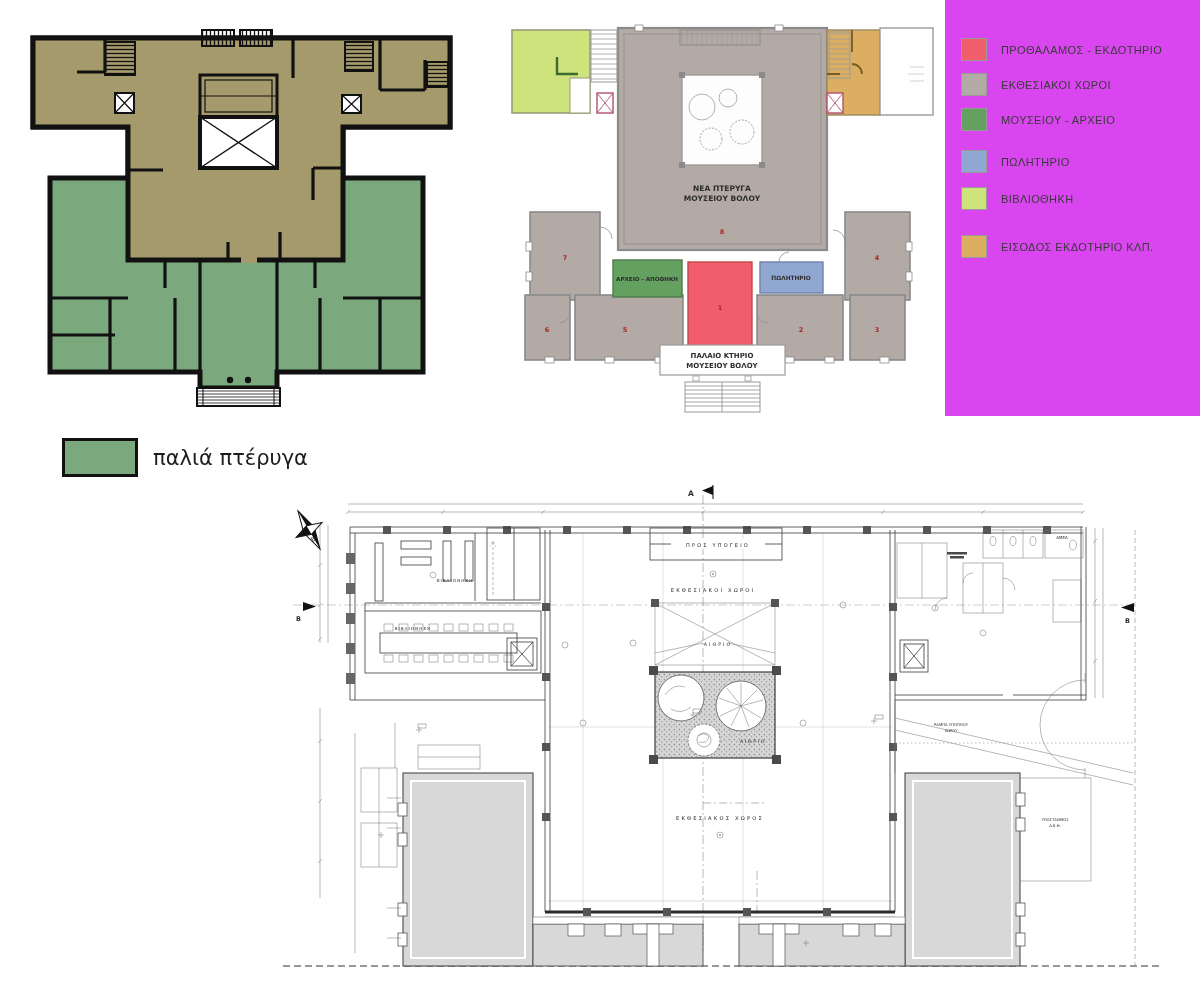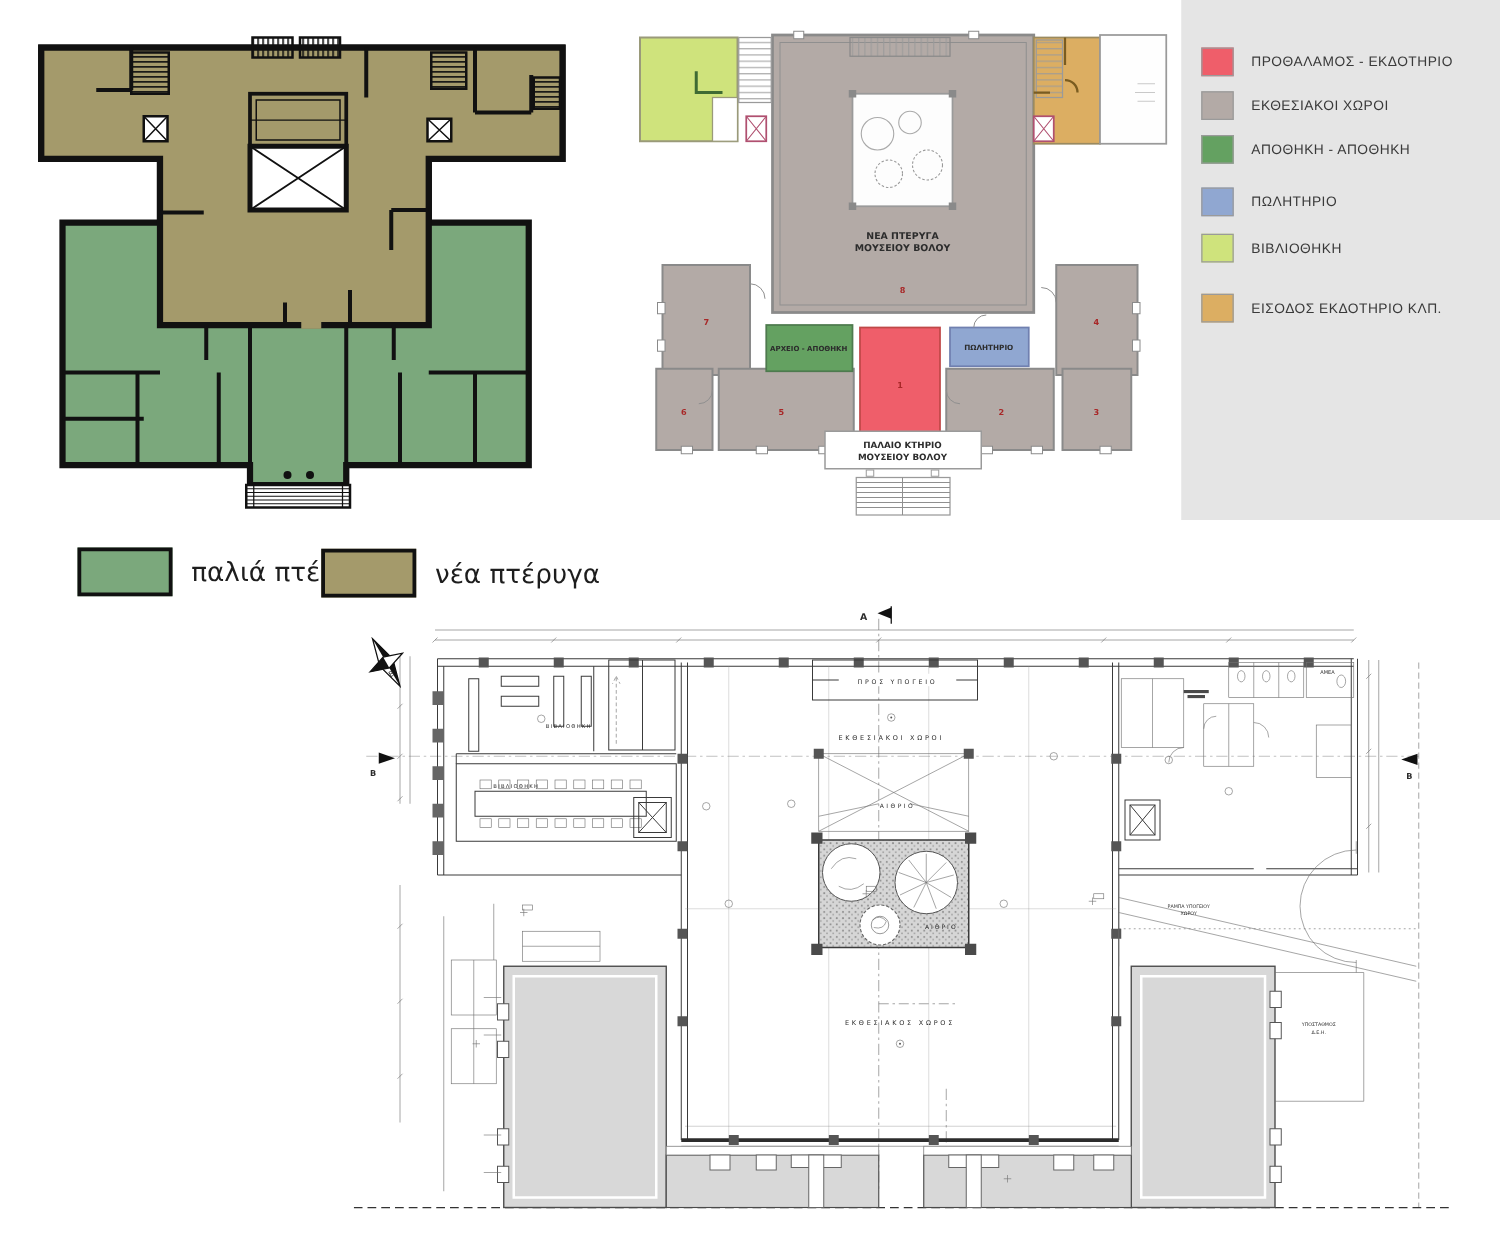--- a/index.html
+++ b/index.html
@@ -204,54 +204,50 @@
       <text class="t" x="227" y="356" text-anchor="middle" font-size="7" font-weight="bold" fill="#c03030">ΜΟΥΣΕΙΟΥ ΒΟΛΟΥ</text>
     </g>
     <g>
       <rect x="198" y="364" width="6" height="5" fill="#fff" stroke="#9a9a9a" stroke-width=".8"></rect>
       <rect x="250" y="364" width="6" height="5" fill="#fff" stroke="#9a9a9a" stroke-width=".8"></rect>
       <rect x="190" y="370" width="75" height="30" fill="#fff" stroke="#9a9a9a" stroke-width="1"></rect>
       <path d="M190,374 H265 M190,378 H265 M190,382 H265 M190,386 H265 M190,390 H265 M190,394 H265 M227,370 V400" class="cw2"></path>
     </g>
   </svg>
 
-  <div id="legend-panel" class="abs" style="background: #e5e5e5;">
+  <div id="legend-panel" class="abs" style="background: #d946ef;">
     <div class="legend-row" style="top:38px">
       <div class="legend-swatch" style="background: rgb(239, 94, 106);"></div>
       <div class="legend-label">ΠΡΟΘΑΛΑΜΟΣ - ΕΚΔΟΤΗΡΙΟ</div>
     </div>
     <div class="legend-row" style="top:73px">
       <div class="legend-swatch" style="background: rgb(179, 170, 166);"></div>
       <div class="legend-label">ΕΚΘΕΣΙΑΚΟΙ ΧΩΡΟΙ</div>
     </div>
     <div class="legend-row" style="top:108px">
       <div class="legend-swatch" style="background: rgb(100, 161, 97);"></div>
-      <div class="legend-label">ΑΠΟΘΗΚΗ - ΑΠΟΘΗΚΗ</div>
+      <div class="legend-label">ΜΟΥΣΕΙΟΥ - ΑΡΧΕΙΟ</div>
     </div>
     <div class="legend-row" style="top:150px">
       <div class="legend-swatch" style="background: rgb(144, 167, 209);"></div>
       <div class="legend-label">ΠΩΛΗΤΗΡΙΟ</div>
     </div>
     <div class="legend-row" style="top:187px">
       <div class="legend-swatch" style="background: rgb(207, 227, 124);"></div>
       <div class="legend-label">ΒΙΒΛΙΟΘΗΚΗ</div>
     </div>
     <div class="legend-row" style="top:235px">
       <div class="legend-swatch" style="background: rgb(220, 174, 98);"></div>
       <div class="legend-label">ΕΙΣΟΔΟΣ ΕΚΔΟΤΗΡΙΟ ΚΛΠ.</div>
     </div>
   </div>
 
   <div class="mini-row" style="left:62px;top:438px">
     <div class="mini-swatch" style="background: rgb(123, 168, 124);"></div>
     <div class="mini-label">παλιά πτέρυγα</div>
-  </div>
-  <div class="mini-row" style="left:257px;top:439px">
-    <div class="mini-swatch" style="background: rgb(164, 154, 107);"></div>
-    <div class="mini-label">νέα πτέρυγα</div>
   </div>
 
   <svg class="abs" style="left:283px;top:483px" width="878" height="507" viewBox="0 0 878 507">
     <defs>
       <pattern id="stip" width="5" height="5" patternUnits="userSpaceOnUse">
         <rect width="5" height="5" fill="#d6d6d6"></rect>
         <circle cx="1.4" cy="1.6" r=".8" fill="#8f8f8f"></circle>
         <circle cx="3.6" cy="3.8" r=".7" fill="#9f9f9f"></circle>
       </pattern>
       <pattern id="tH" width="5.5" height="5.5" patternUnits="userSpaceOnUse">

